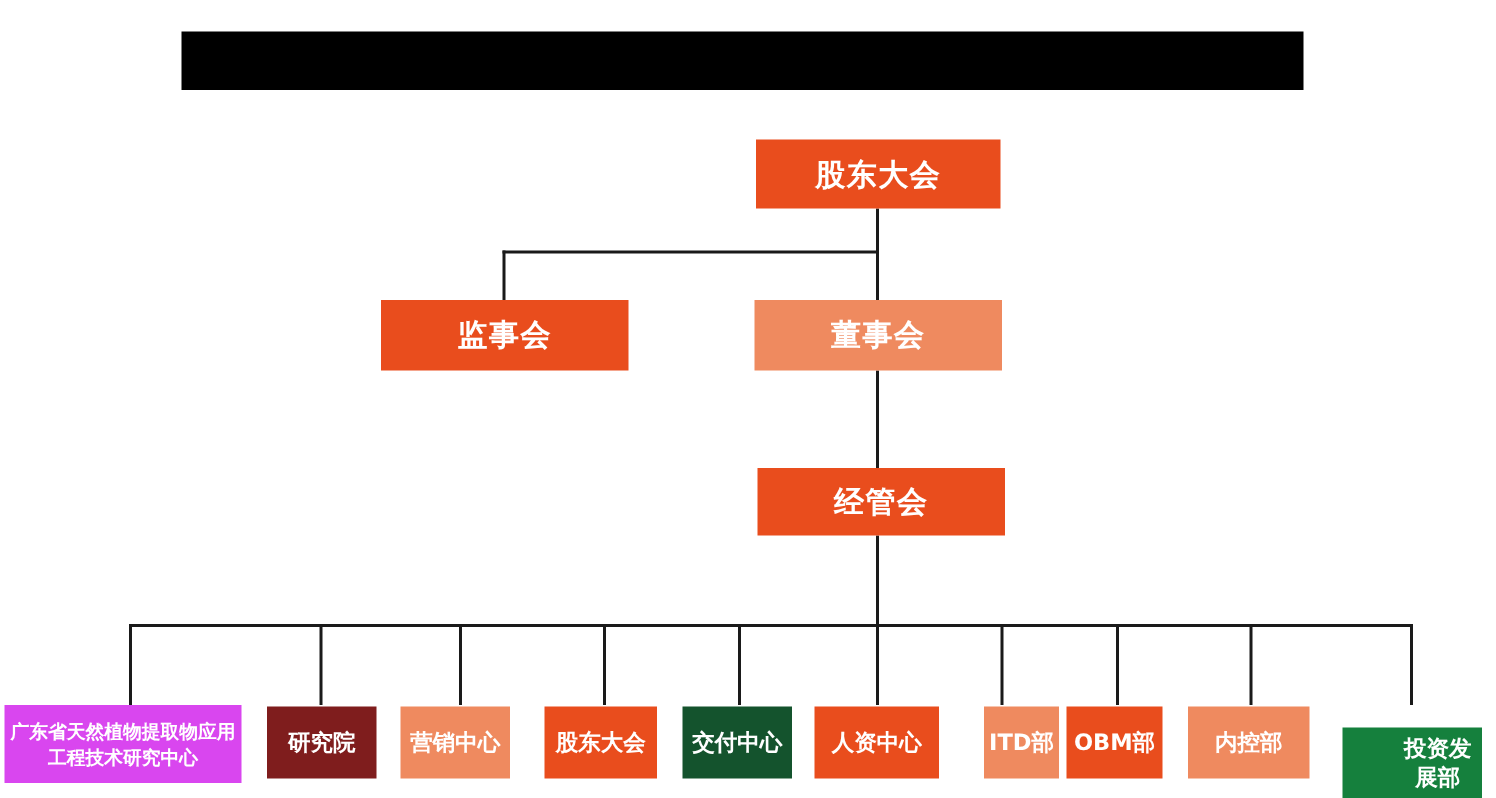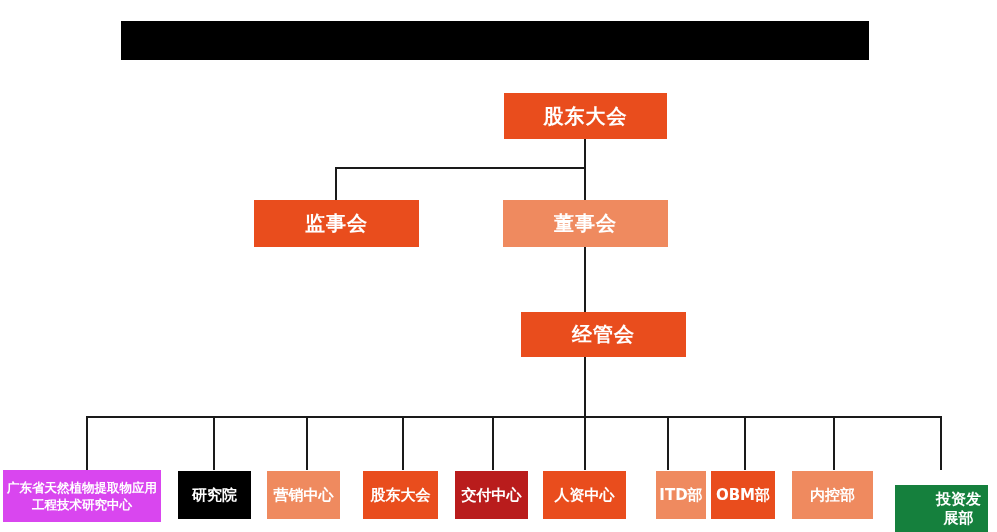--- a/index.html
+++ b/index.html
@@ -58,26 +58,26 @@
   <div class="line" style="left: 667px; top: 416px; width: 2px; height: 54px; background: rgb(26, 26, 26);"></div>
   <div class="line" style="left: 744px; top: 416px; width: 2px; height: 54px; background: rgb(26, 26, 26);"></div>
   <div class="line" style="left: 833px; top: 416px; width: 2px; height: 54px; background: rgb(26, 26, 26);"></div>
   <div class="line" style="left: 940px; top: 416px; width: 2px; height: 54px; background: rgb(26, 26, 26);"></div>
 
   <div class="node lv-main" style="left: 504px; top: 93px; width: 163px; height: 46px; background: rgb(233, 77, 29);">股东大会</div>
 
   <div class="node lv-main" style="left: 254px; top: 200px; width: 165px; height: 47px; background: rgb(233, 77, 29);">监事会</div>
   <div class="node lv-main" style="left: 503px; top: 200px; width: 165px; height: 47px; background: rgb(239, 138, 95);">董事会</div>
 
-  <div class="node lv-main" style="left: 505px; top: 312px; width: 165px; height: 45px; background: rgb(233, 77, 29); margin-left: 16px;">经管会</div>
+  <div class="node lv-main" style="left: 505px; top: 312px; width: 165px; height: 45px; background: rgb(233, 77, 29);">经管会</div>
 
   <div class="node lv-bottom-small" style="left: 3px; top: 470px; width: 158px; height: 52px; background: #d946ef;">广东省天然植物提取物应用工程技术研究中心</div>
-  <div class="node lv-bottom" style="left: 178px; top: 471px; width: 73px; height: 48px; background: #000000;">研究院</div>
+  <div class="node lv-bottom" style="left: 178px; top: 471px; width: 73px; height: 48px; background: #7f1d1d;">研究院</div>
   <div class="node lv-bottom" style="left: 267px; top: 471px; width: 73px; height: 48px; background: rgb(239, 138, 95);">营销中心</div>
   <div class="node lv-bottom" style="left: 363px; top: 471px; width: 75px; height: 48px; background: rgb(233, 77, 29);">股东大会</div>
-  <div class="node lv-bottom" style="left: 455px; top: 471px; width: 73px; height: 48px; background: #b91c1c;">交付中心</div>
+  <div class="node lv-bottom" style="left: 455px; top: 471px; width: 73px; height: 48px; background: #14532d;">交付中心</div>
   <div class="node lv-bottom" style="left: 543px; top: 471px; width: 83px; height: 48px; background: rgb(233, 77, 29);">人资中心</div>
   <div class="node lv-bottom" style="left: 643px; top: 471px; width: 50px; height: 48px; background: rgb(239, 138, 95); margin-left: 13px;">ITD部</div>
   <div class="node lv-bottom" style="left: 711px; top: 471px; width: 64px; height: 48px; background: rgb(233, 77, 29);">OBM部</div>
   <div class="node lv-bottom" style="left: 792px; top: 471px; width: 81px; height: 48px; background: rgb(239, 138, 95);">内控部</div>
   <div class="node lv-bottom" style="left: 895px; top: 485px; width: 93px; height: 48px; background: #15803d; padding-left: 34px;">投资发展部</div>
 
 </div>
 
 </body></html>

